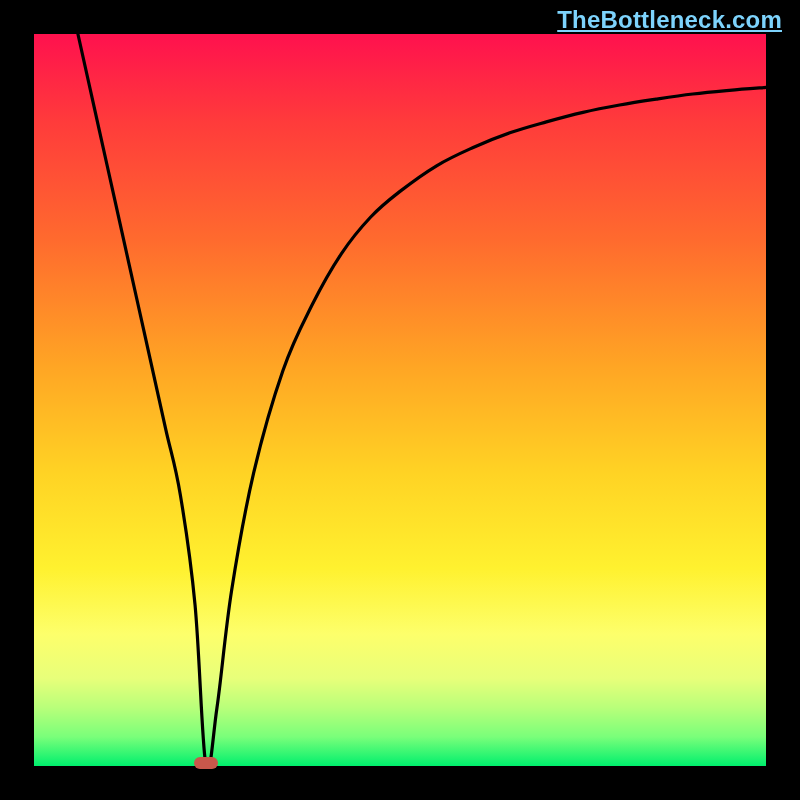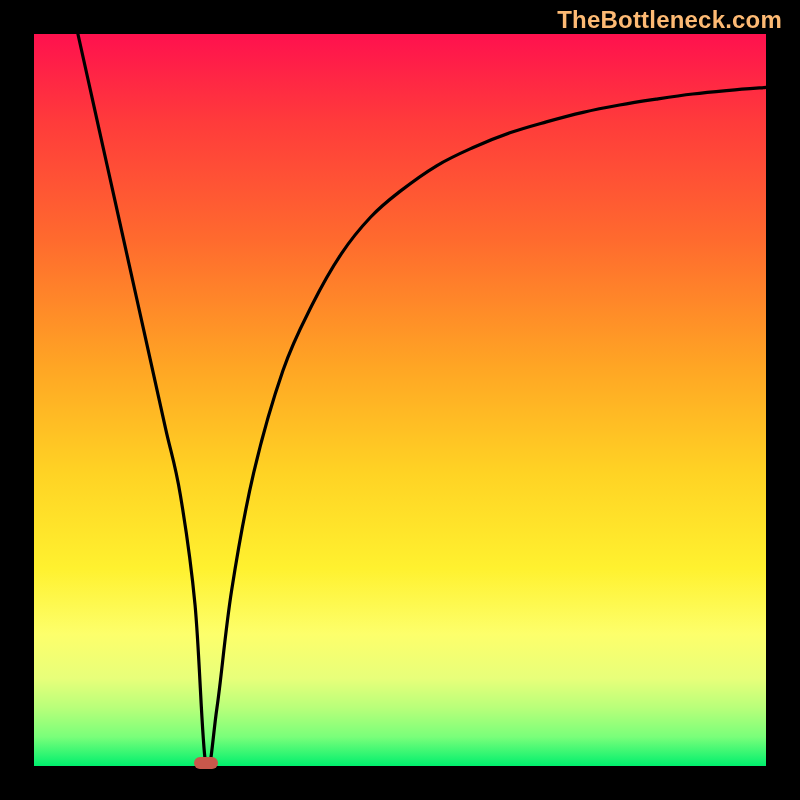--- a/index.html
+++ b/index.html
@@ -10,23 +10,24 @@
     height: 800px;
     background: #000;
   }
   .watermark {
     position: absolute;
     top: 6px;
     right: 18px;
     font-family: Arial, Helvetica, sans-serif;
     font-size: 24px;
     font-weight: 600;
-    color: #fdba74;
+    color: #7dd3fc;
     z-index: 10;
     letter-spacing: 0.2px;
+    text-decoration: underline;
   }
   .plot {
     position: absolute;
     left: 34px;
     top: 34px;
     width: 732px;
     height: 732px;
     background: linear-gradient(to bottom,
       #ff114e 0%,
       #ff3b3b 12%,

